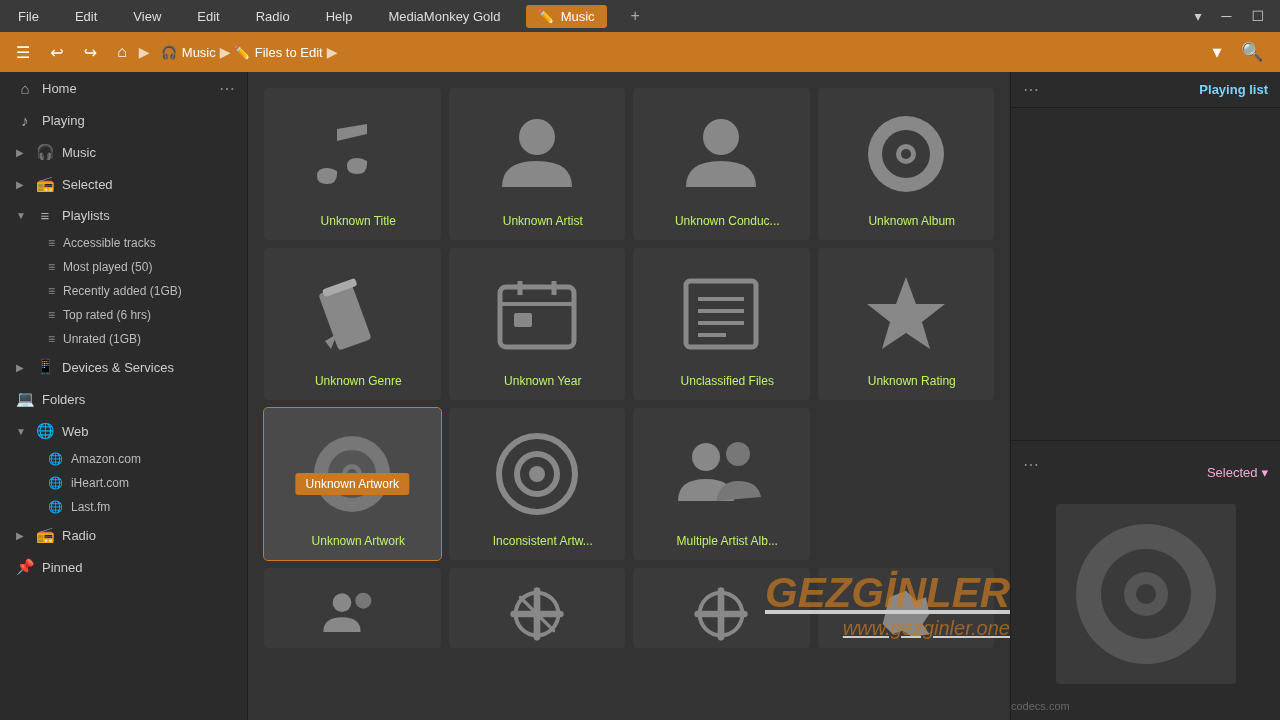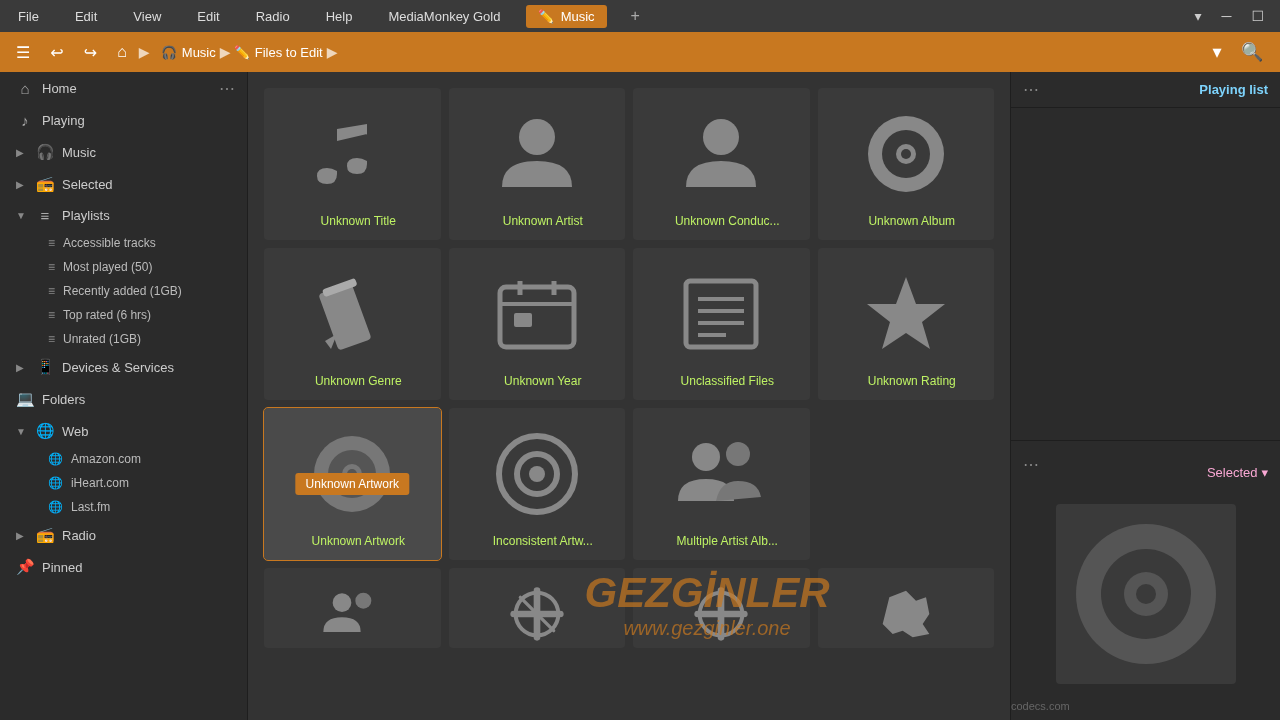--- a/index.html
+++ b/index.html
@@ -52,21 +52,21 @@
     .panel-title { color: #7dd3fc; font-size: 13px; font-weight: 600; }
     .panel-more { color: #888; cursor: pointer; font-size: 16px; }
     .panel-content { flex: 1; overflow-y: auto; }
     .panel-bottom { border-top: 1px solid #1e1e1e; }
     .selected-header { padding: 8px 12px; display: flex; align-items: center; justify-content: space-between; }
     .selected-dropdown { display: flex; align-items: center; gap: 4px; color: #f9a8d4; cursor: pointer; font-size: 13px; margin-top: 16px; }
     .album-art-large { width: 180px; height: 180px; margin: 16px auto; display: flex; align-items: center; justify-content: center; background: #3a3a3a; border-radius: 4px; }
     .codecs-label { color: #666; font-size: 11px; padding-bottom: 8px; }
 
     
-    #watermark { position: absolute; bottom: 80px; left: 404px; right: 270px; text-align: center; pointer-events: none; z-index: 100; }
+    #watermark { position: absolute; bottom: 80px; left: 404px; right: 270px; text-align: right; pointer-events: none; z-index: 100; text-decoration: underline; }
     #watermark .wm1 { font-size: 42px; font-weight: bold; color: rgba(200,120,32,0.7); font-style: italic; }
     #watermark .wm2 { font-size: 20px; color: rgba(200,120,32,0.7); font-style: italic; }
   </style>
 </head>
 <body>
 
 <div id="title-bar">
   <div id="menu-bar">
     <span class="menu-item">File</span>
     <span class="menu-item">Edit</span>

